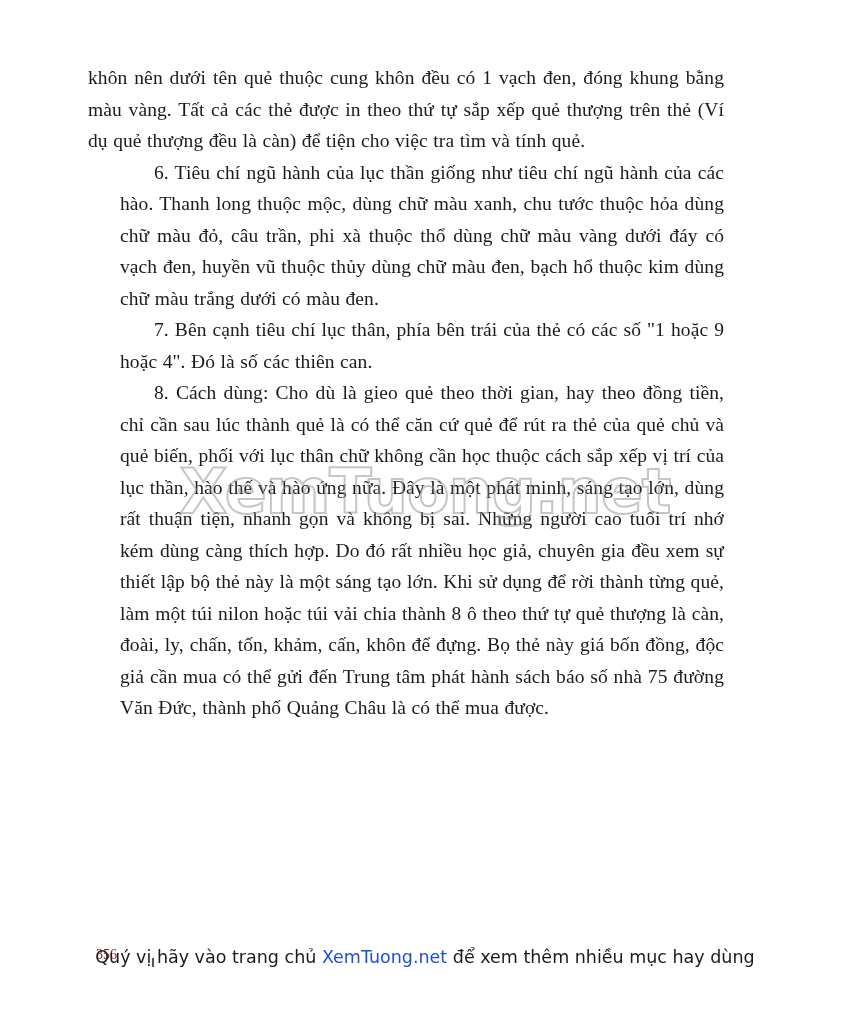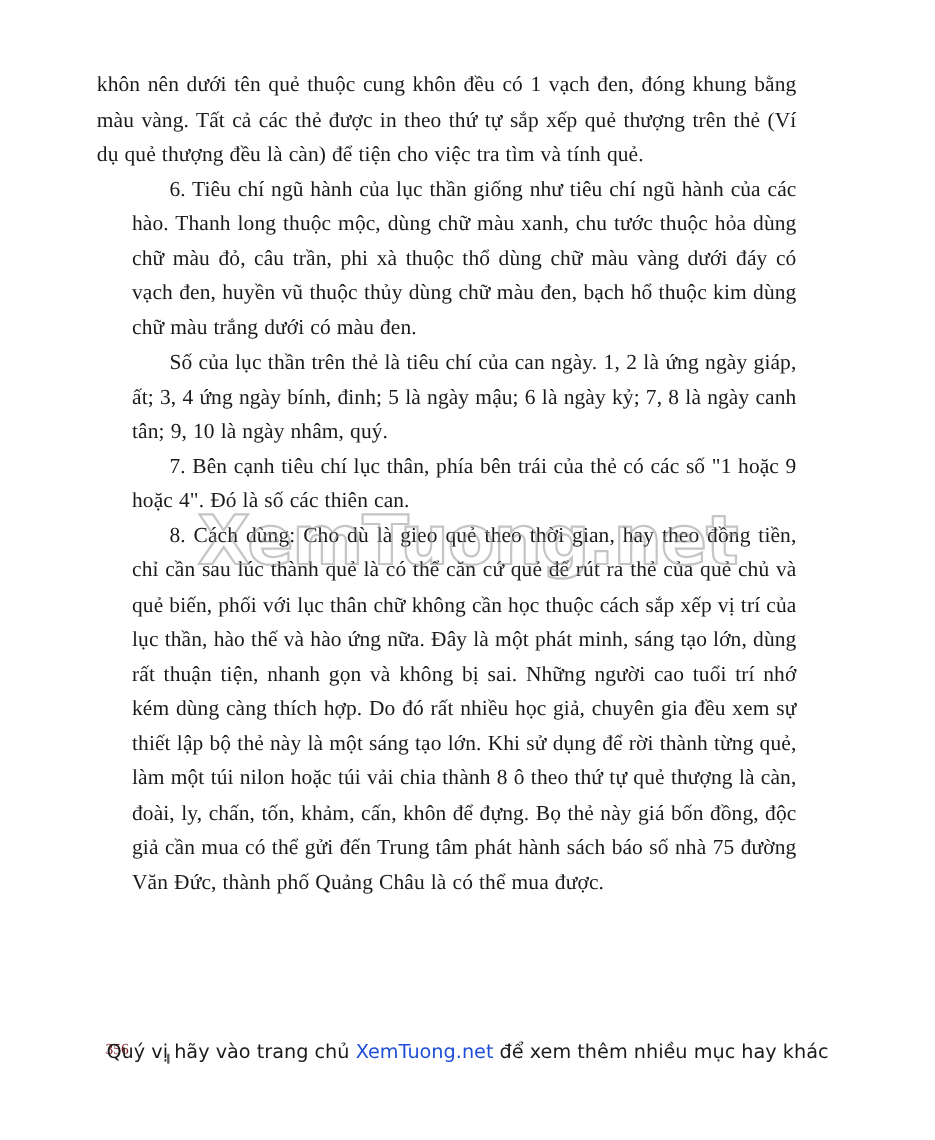--- a/index.html
+++ b/index.html
@@ -97,28 +97,27 @@
   }
 </style>
 </head>
 <body>
 
 <div class="page">
 
   <div class="content">
     <p class="para">khôn nên dưới tên quẻ thuộc cung khôn đều có 1 vạch đen, đóng khung bằng màu vàng. Tất cả các thẻ được in theo thứ tự sắp xếp quẻ thượng trên thẻ (Ví dụ quẻ thượng đều là càn) để tiện cho việc tra tìm và tính quẻ.</p>
     <p class="para indent">6. Tiêu chí ngũ hành của lục thần giống như tiêu chí ngũ hành của các hào. Thanh long thuộc mộc, dùng chữ màu xanh, chu tước thuộc hỏa dùng chữ màu đỏ, câu trần, phi xà thuộc thổ dùng chữ màu vàng dưới đáy có vạch đen, huyền vũ thuộc thủy dùng chữ màu đen, bạch hổ thuộc kim dùng chữ màu trắng dưới có màu đen.</p>
-    <p class="para indent">Số của lục thần trên thẻ là tiêu chí của can ngày. 1, 2 là ứng ngày giáp, ất; 3, 4 ứng ngày bính, đinh; 5 là ngày mậu; 6 là ngày kỷ; 7, 8 là ngày canh tân; 9, 10 là ngày nhâm, quý.</p>
     <p class="para indent">7. Bên cạnh tiêu chí lục thân, phía bên trái của thẻ có các số "1 hoặc 9 hoặc 4". Đó là số các thiên can.</p>
     <p class="para indent">8. Cách dùng: Cho dù là gieo quẻ theo thời gian, hay theo đồng tiền, chỉ cần sau lúc thành quẻ là có thể căn cứ quẻ để rút ra thẻ của quẻ chủ và quẻ biến, phối với lục thân chữ không cần học thuộc cách sắp xếp vị trí của lục thần, hào thế và hào ứng nữa. Đây là một phát minh, sáng tạo lớn, dùng rất thuận tiện, nhanh gọn và không bị sai. Những người cao tuổi trí nhớ kém dùng càng thích hợp. Do đó rất nhiều học giả, chuyên gia đều xem sự thiết lập bộ thẻ này là một sáng tạo lớn. Khi sử dụng để rời thành từng quẻ, làm một túi nilon hoặc túi vải chia thành 8 ô theo thứ tự quẻ thượng là càn, đoài, ly, chấn, tốn, khảm, cấn, khôn để đựng. Bọ thẻ này giá bốn đồng, độc giả cần mua có thể gửi đến Trung tâm phát hành sách báo số nhà 75 đường Văn Đức, thành phố Quảng Châu là có thể mua được.</p>
   </div>
 
   <div class="watermark">XemTuong.net</div>
 
   <div class="tick"></div>
 
   <div class="page-number">356</div>
 
   <div class="footer">
-    <span>Quý vị hãy vào trang chủ </span><span class="brand">XemTuong.net</span><span> để xem thêm nhiều mục hay khác</span>
+    <span>Quý vị hãy vào trang chủ </span><span class="brand">XemTuong.net</span><span> để xem thêm nhiều mục hay dùng</span>
   </div>
 
 </div>
 
 </body></html>

